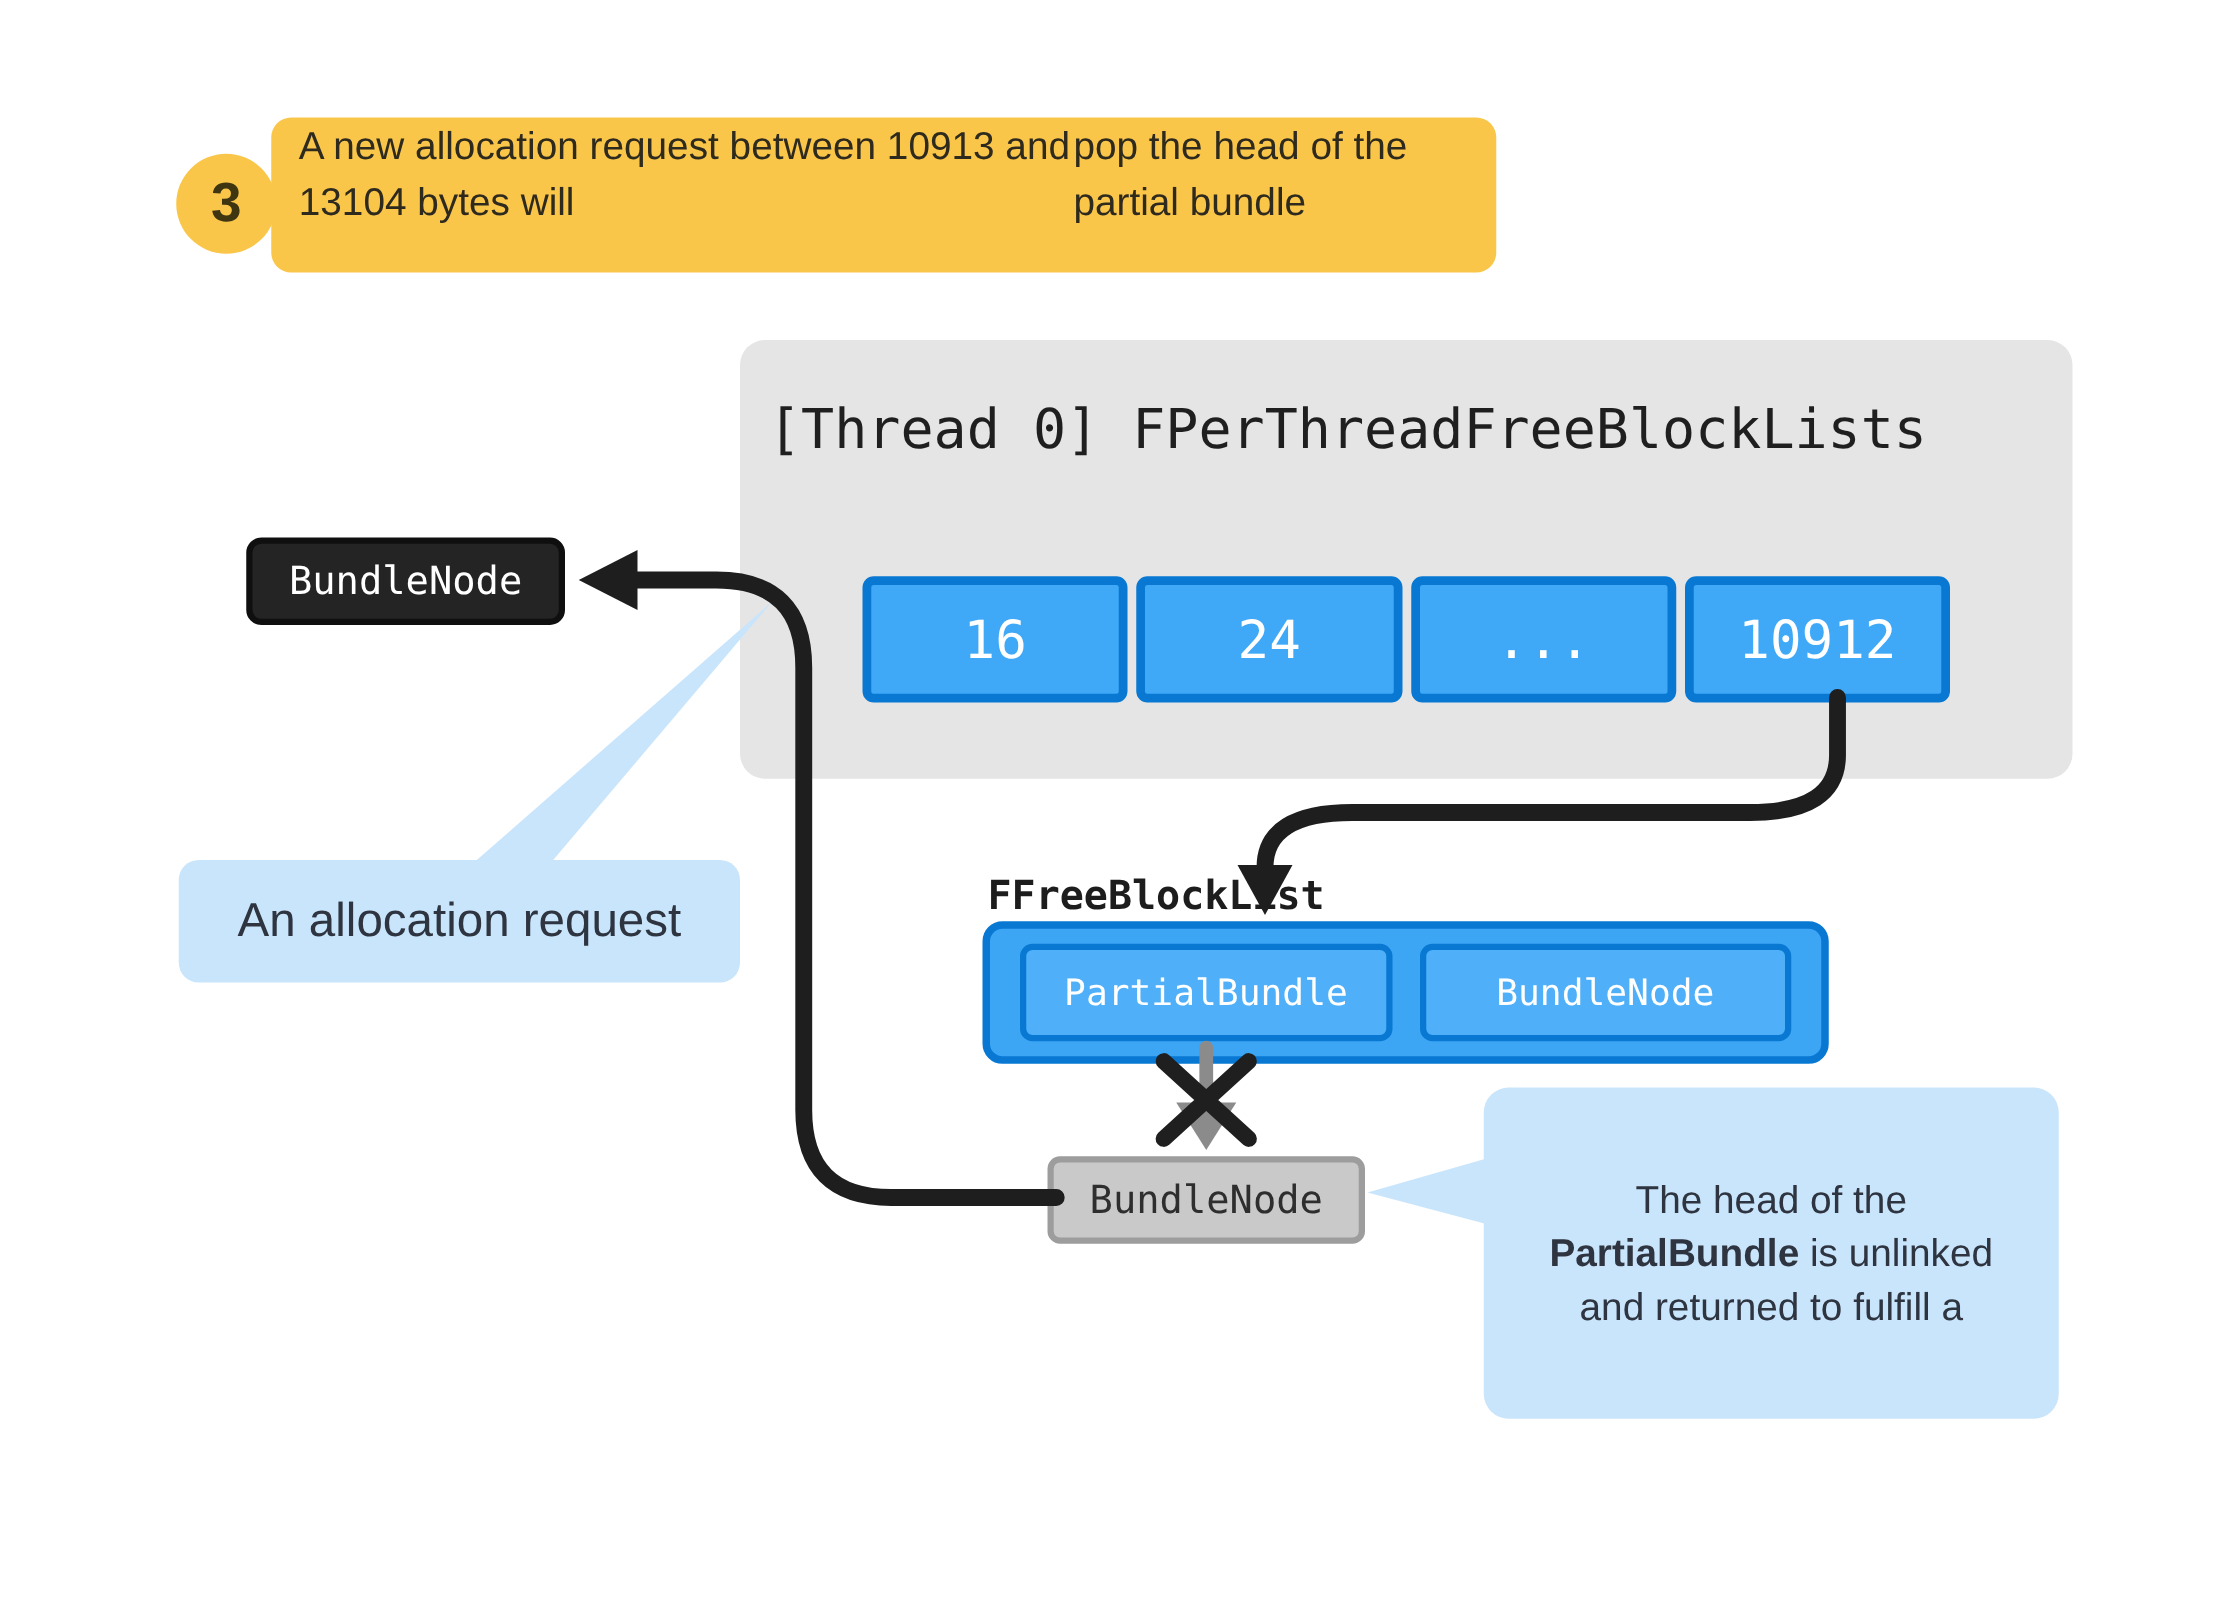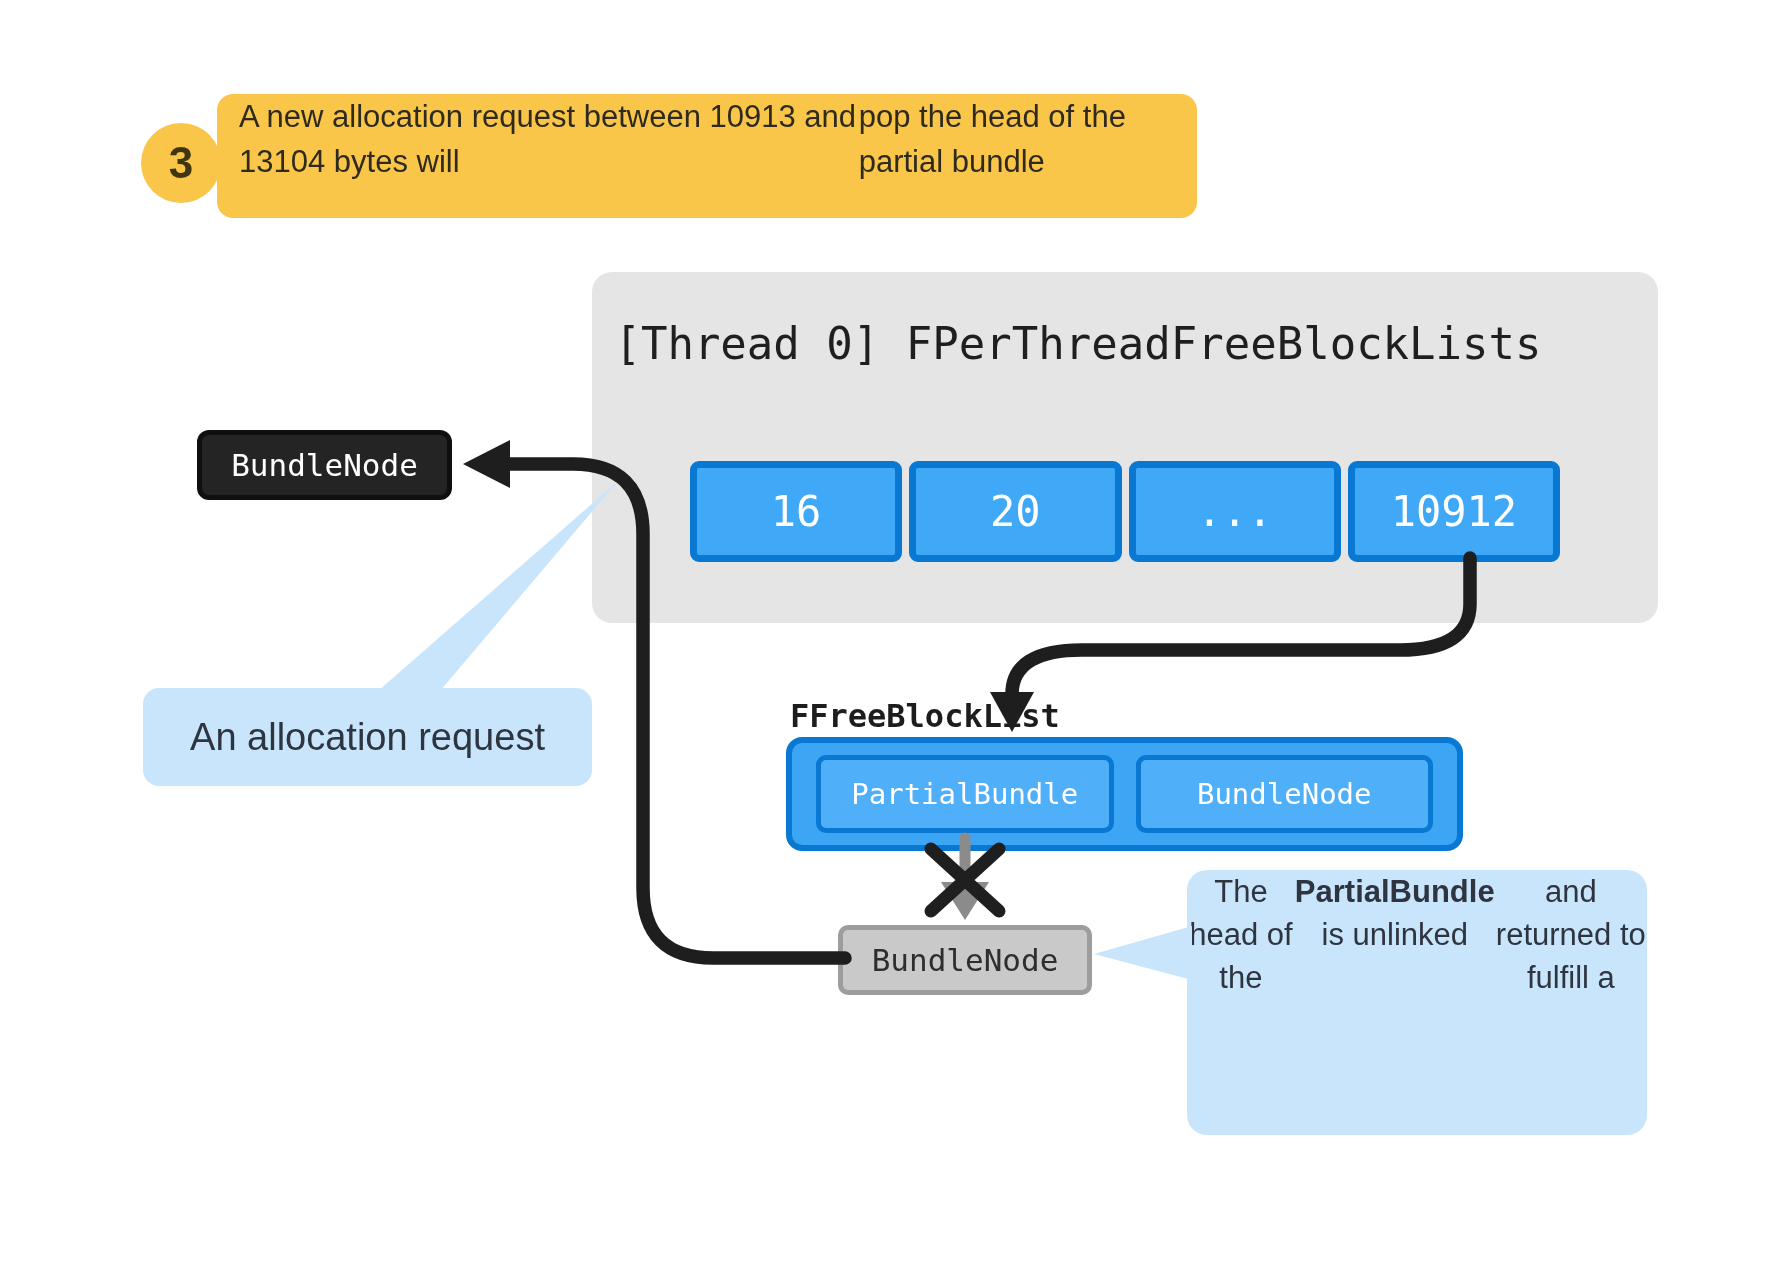--- a/index.html
+++ b/index.html
@@ -28,21 +28,21 @@
   
   .node-dark{left:197px;top:430px;width:255px;height:70px;background:#242424;
     border:5px solid #0f0f0f;border-radius:12px;display:flex;align-items:center;justify-content:center;
     color:#ffffff;font-size:31px;font-weight:500;box-sizing:border-box;}
 
   
   .callout{background:#C9E5FB;border-radius:16px;color:#2E3440;}
   .callout-alloc{left:143px;top:688px;width:449px;height:98px;display:flex;
     align-items:center;justify-content:center;font-size:38px;}
   .callout-unlink{left:1187px;top:870px;width:460px;height:265px;border-radius:20px;
-    display:flex;flex-direction:row;justify-content:center;text-align:center;
+    display:flex;flex-direction:column;justify-content:center;text-align:center;
     font-size:31px;line-height:43px;}
 
   
   .fbl-label{left:790px;top:697px;font-size:32px;font-weight:bold;color:#1D1D1D;}
   .fbl-box{left:786px;top:737px;width:677px;height:114px;background:#3CA5F4;
     border:6px solid #0878D2;border-radius:16px;box-sizing:border-box;
     display:flex;gap:22px;padding:12px 24px;}
   .fbl-inner{flex:1;background:#4FAFF8;border:5px solid #0878D2;border-radius:10px;
     display:flex;align-items:center;justify-content:center;color:#ffffff;font-size:29px;
     box-sizing:border-box;}
@@ -64,21 +64,21 @@
   </div>
   <div class="abs step-box">
     <div class="line">A new allocation request between 10913 and 13104 bytes will</div>
     <div class="line">pop the head of the partial bundle</div>
   </div>
 
   <div class="abs thread-panel"></div>
   <div class="abs thread-title mono">[Thread 0] FPerThreadFreeBlockLists</div>
   <div class="abs cell-row">
     <div class="cell mono">16</div>
-    <div class="cell mono">20</div>
+    <div class="cell mono">24</div>
     <div class="cell mono">...</div>
     <div class="cell mono">10912</div>
   </div>
 
   <div class="abs node-dark mono">
     <span>BundleNode</span>
   </div>
 
   <div class="abs callout callout-alloc">
     <span>An allocation request</span>

